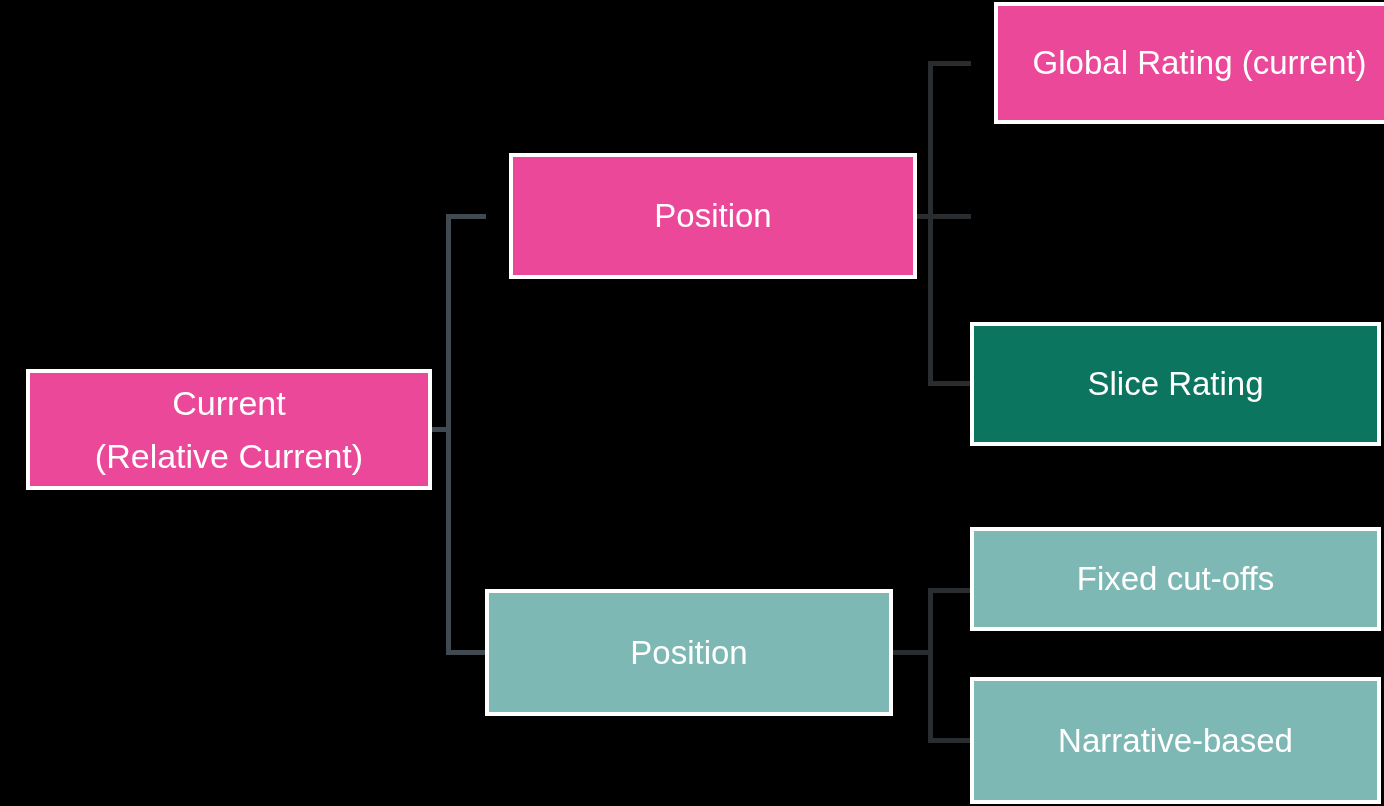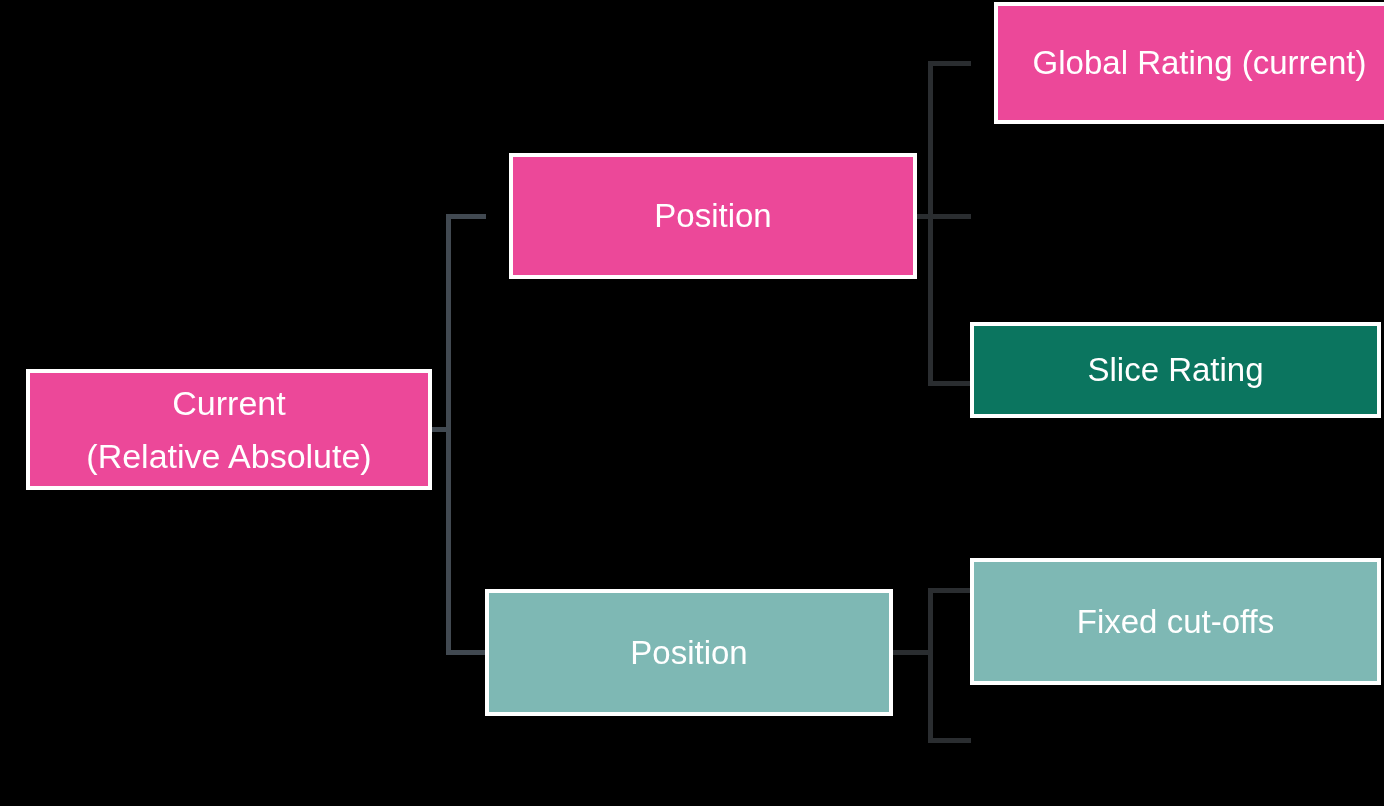--- a/index.html
+++ b/index.html
@@ -34,22 +34,22 @@
   .fill-amber { background: #F9A826; }
   .fill-green { background: #0B755F; }
   .fill-teal  { background: #7EB8B4; }
 
   
   .n-root      { left: 2px;   top: 369px; width: 406px; height: 121px; font-size: 34px; }
   .n-relative  { left: 485px; top: 153px; width: 408px; height: 126px; }
   .n-absolute  { left: 485px; top: 589px; width: 408px; height: 127px; }
   .n-global    { left: 970px; top: 2px;   width: 411px; height: 122px; }
   .n-thematic  { left: 970px; top: 152px; width: 411px; height: 127px; }
-  .n-slice     { left: 970px; top: 322px; width: 411px; height: 96px; }
-  .n-fixed     { left: 970px; top: 558px; width: 411px; height: 127px; }
+  .n-slice     { left: 970px; top: 322px; width: 411px; height: 124px; }
+  .n-fixed     { left: 970px; top: 527px; width: 411px; height: 104px; }
   .n-narrative { left: 970px; top: 677px; width: 411px; height: 127px; }
 
   
   .seg {
     position: absolute;
     z-index: 1;
   }
   .seg-left  { background: #414951; }
   .seg-right { background: #2A2D30; }
 
@@ -83,21 +83,21 @@
   <div class="seg seg-right c-rel-top-h"></div>
   <div class="seg seg-right c-rel-bot-h"></div>
 
   <div class="seg seg-right c-abs-h"></div>
   <div class="seg seg-right c-abs-v"></div>
   <div class="seg seg-right c-abs-top-h"></div>
   <div class="seg seg-right c-abs-bot-h"></div>
 
   <div class="node fill-slate n-root">
     <span>Current</span>
-    <span>(Relative Absolute)</span>
+    <span>(Relative Current)</span>
   </div>
 
   <div class="node fill-slate n-relative">
     <span>Position</span>
   </div>
 
   <div class="node fill-teal n-absolute">
     <span>Position</span>
   </div>
 
@@ -107,14 +107,17 @@
 
 
   <div class="node fill-green n-slice">
     <span>Slice Rating</span>
   </div>
 
   <div class="node fill-teal n-fixed">
     <span>Fixed cut-offs</span>
   </div>
 
+  <div class="node fill-teal n-narrative">
+    <span>Narrative-based</span>
+  </div>
 
 </div>
 
 </body></html>

